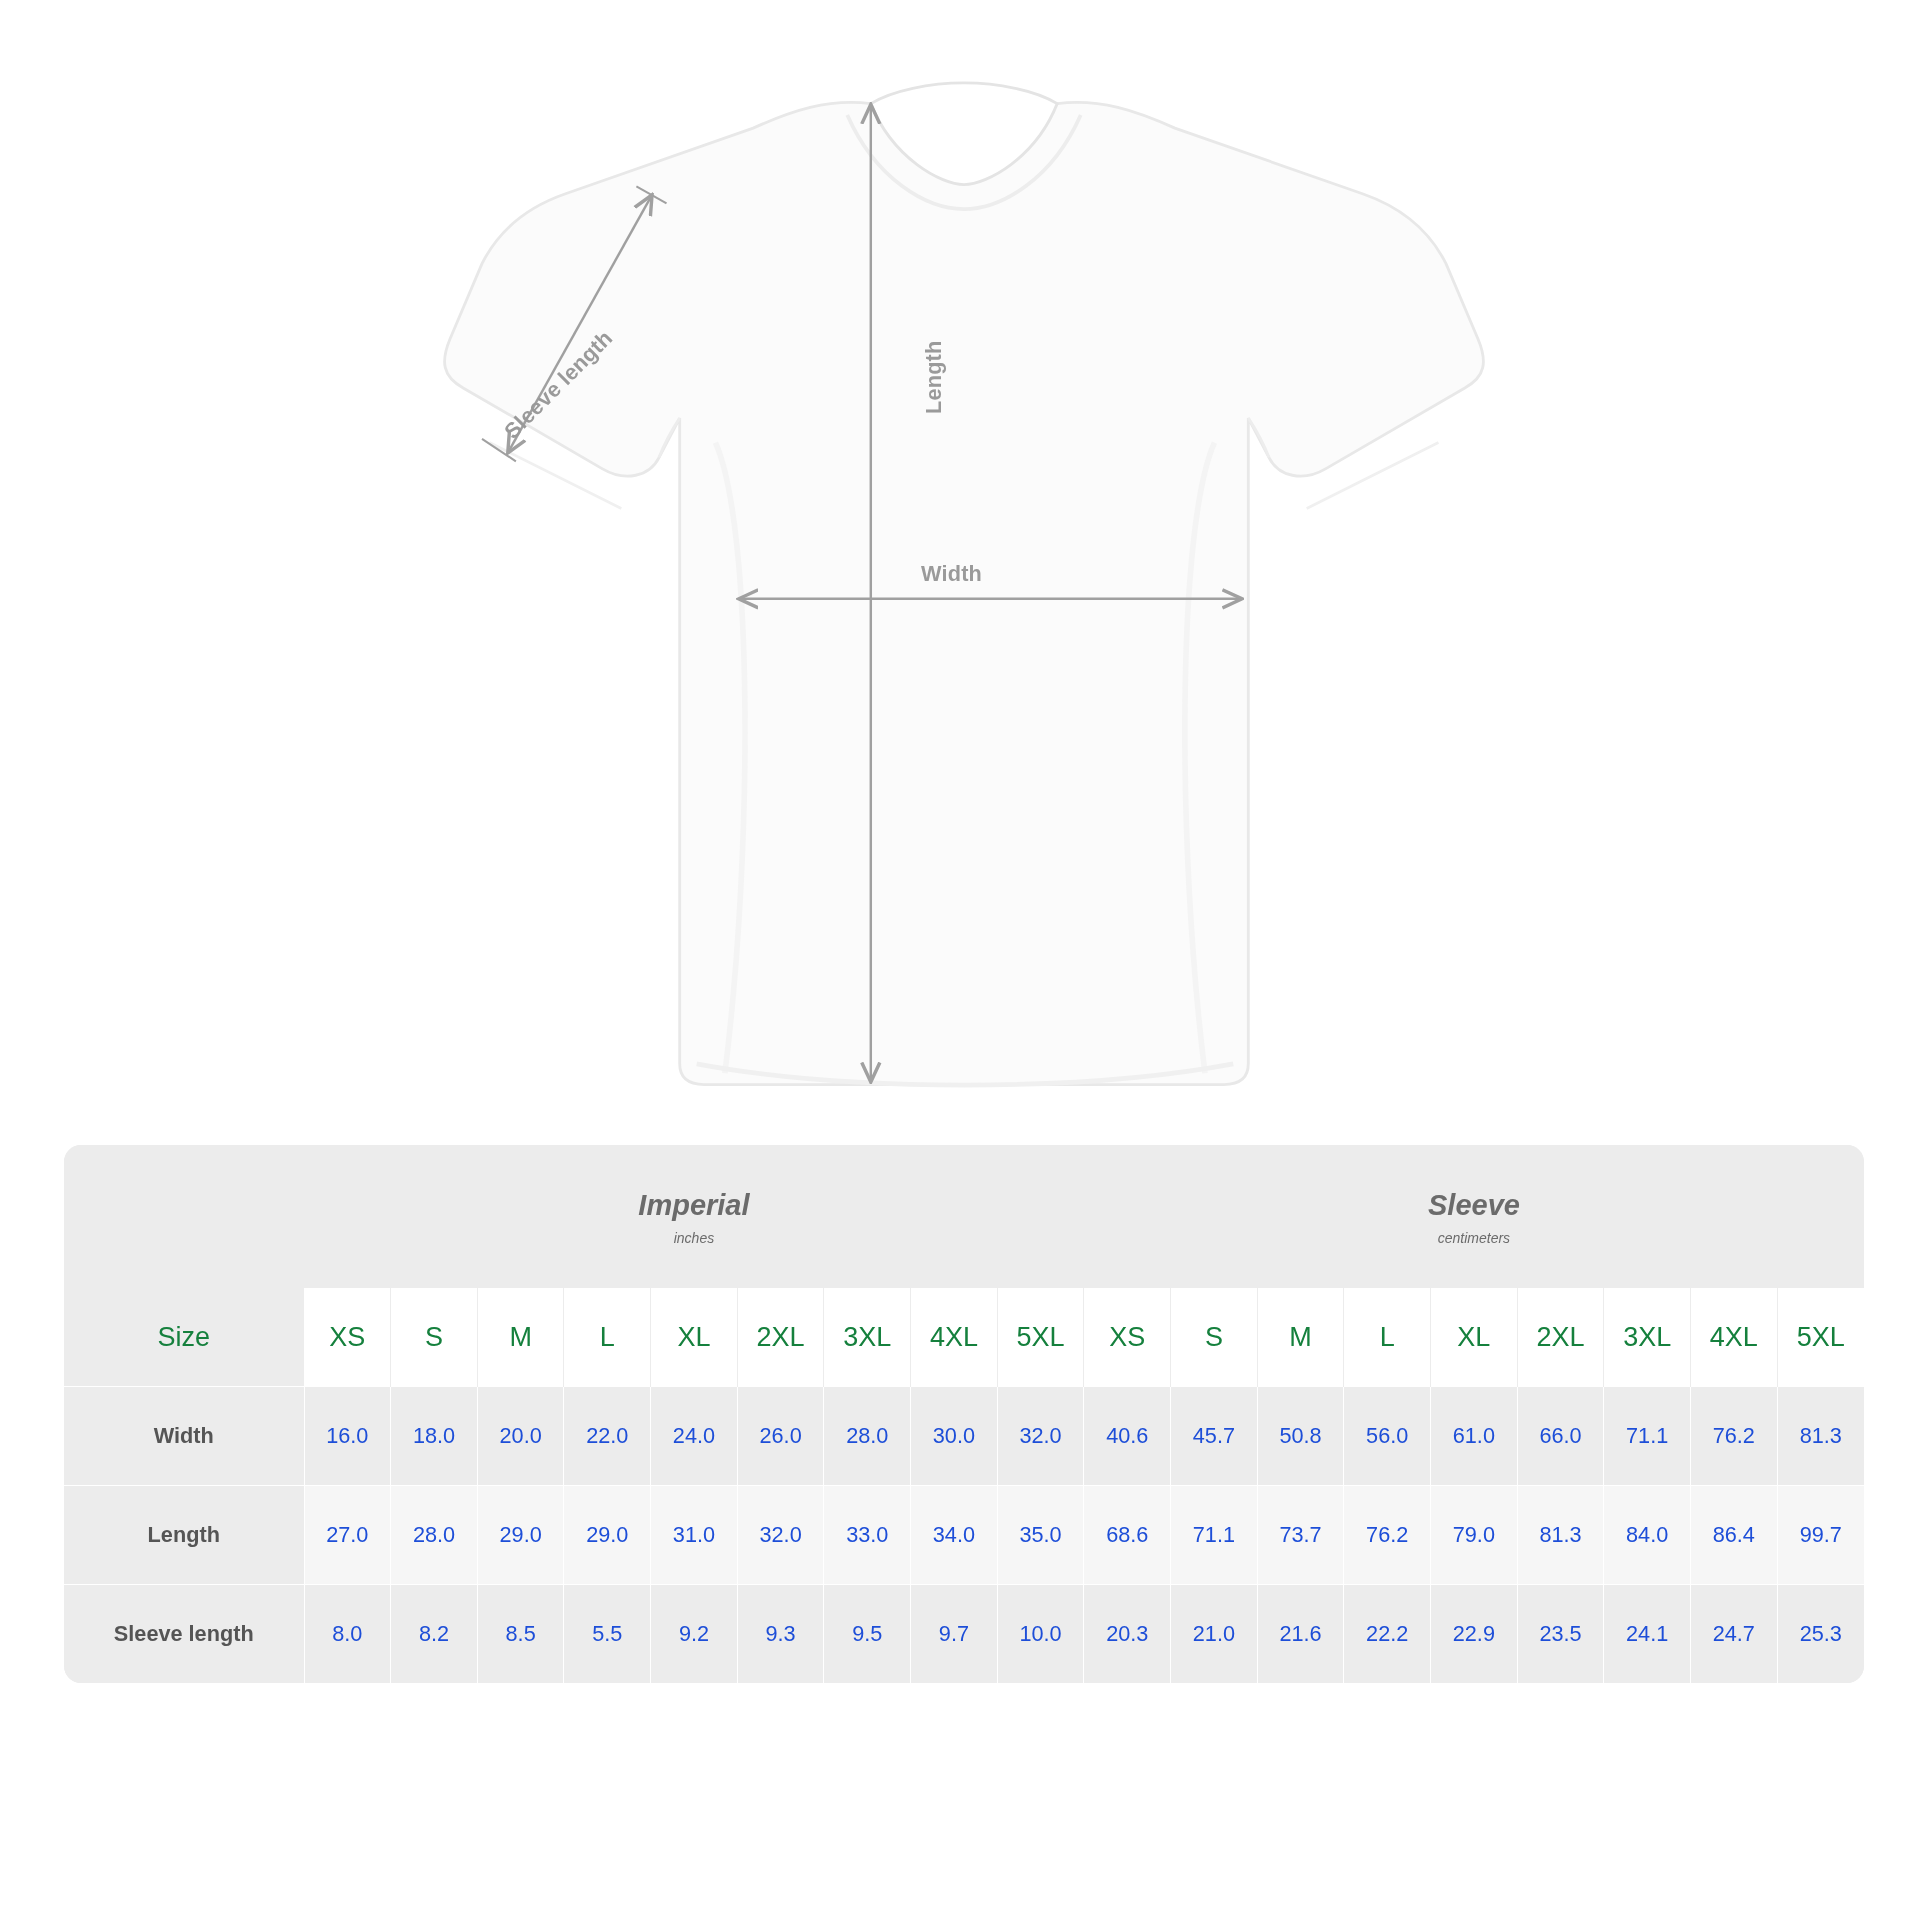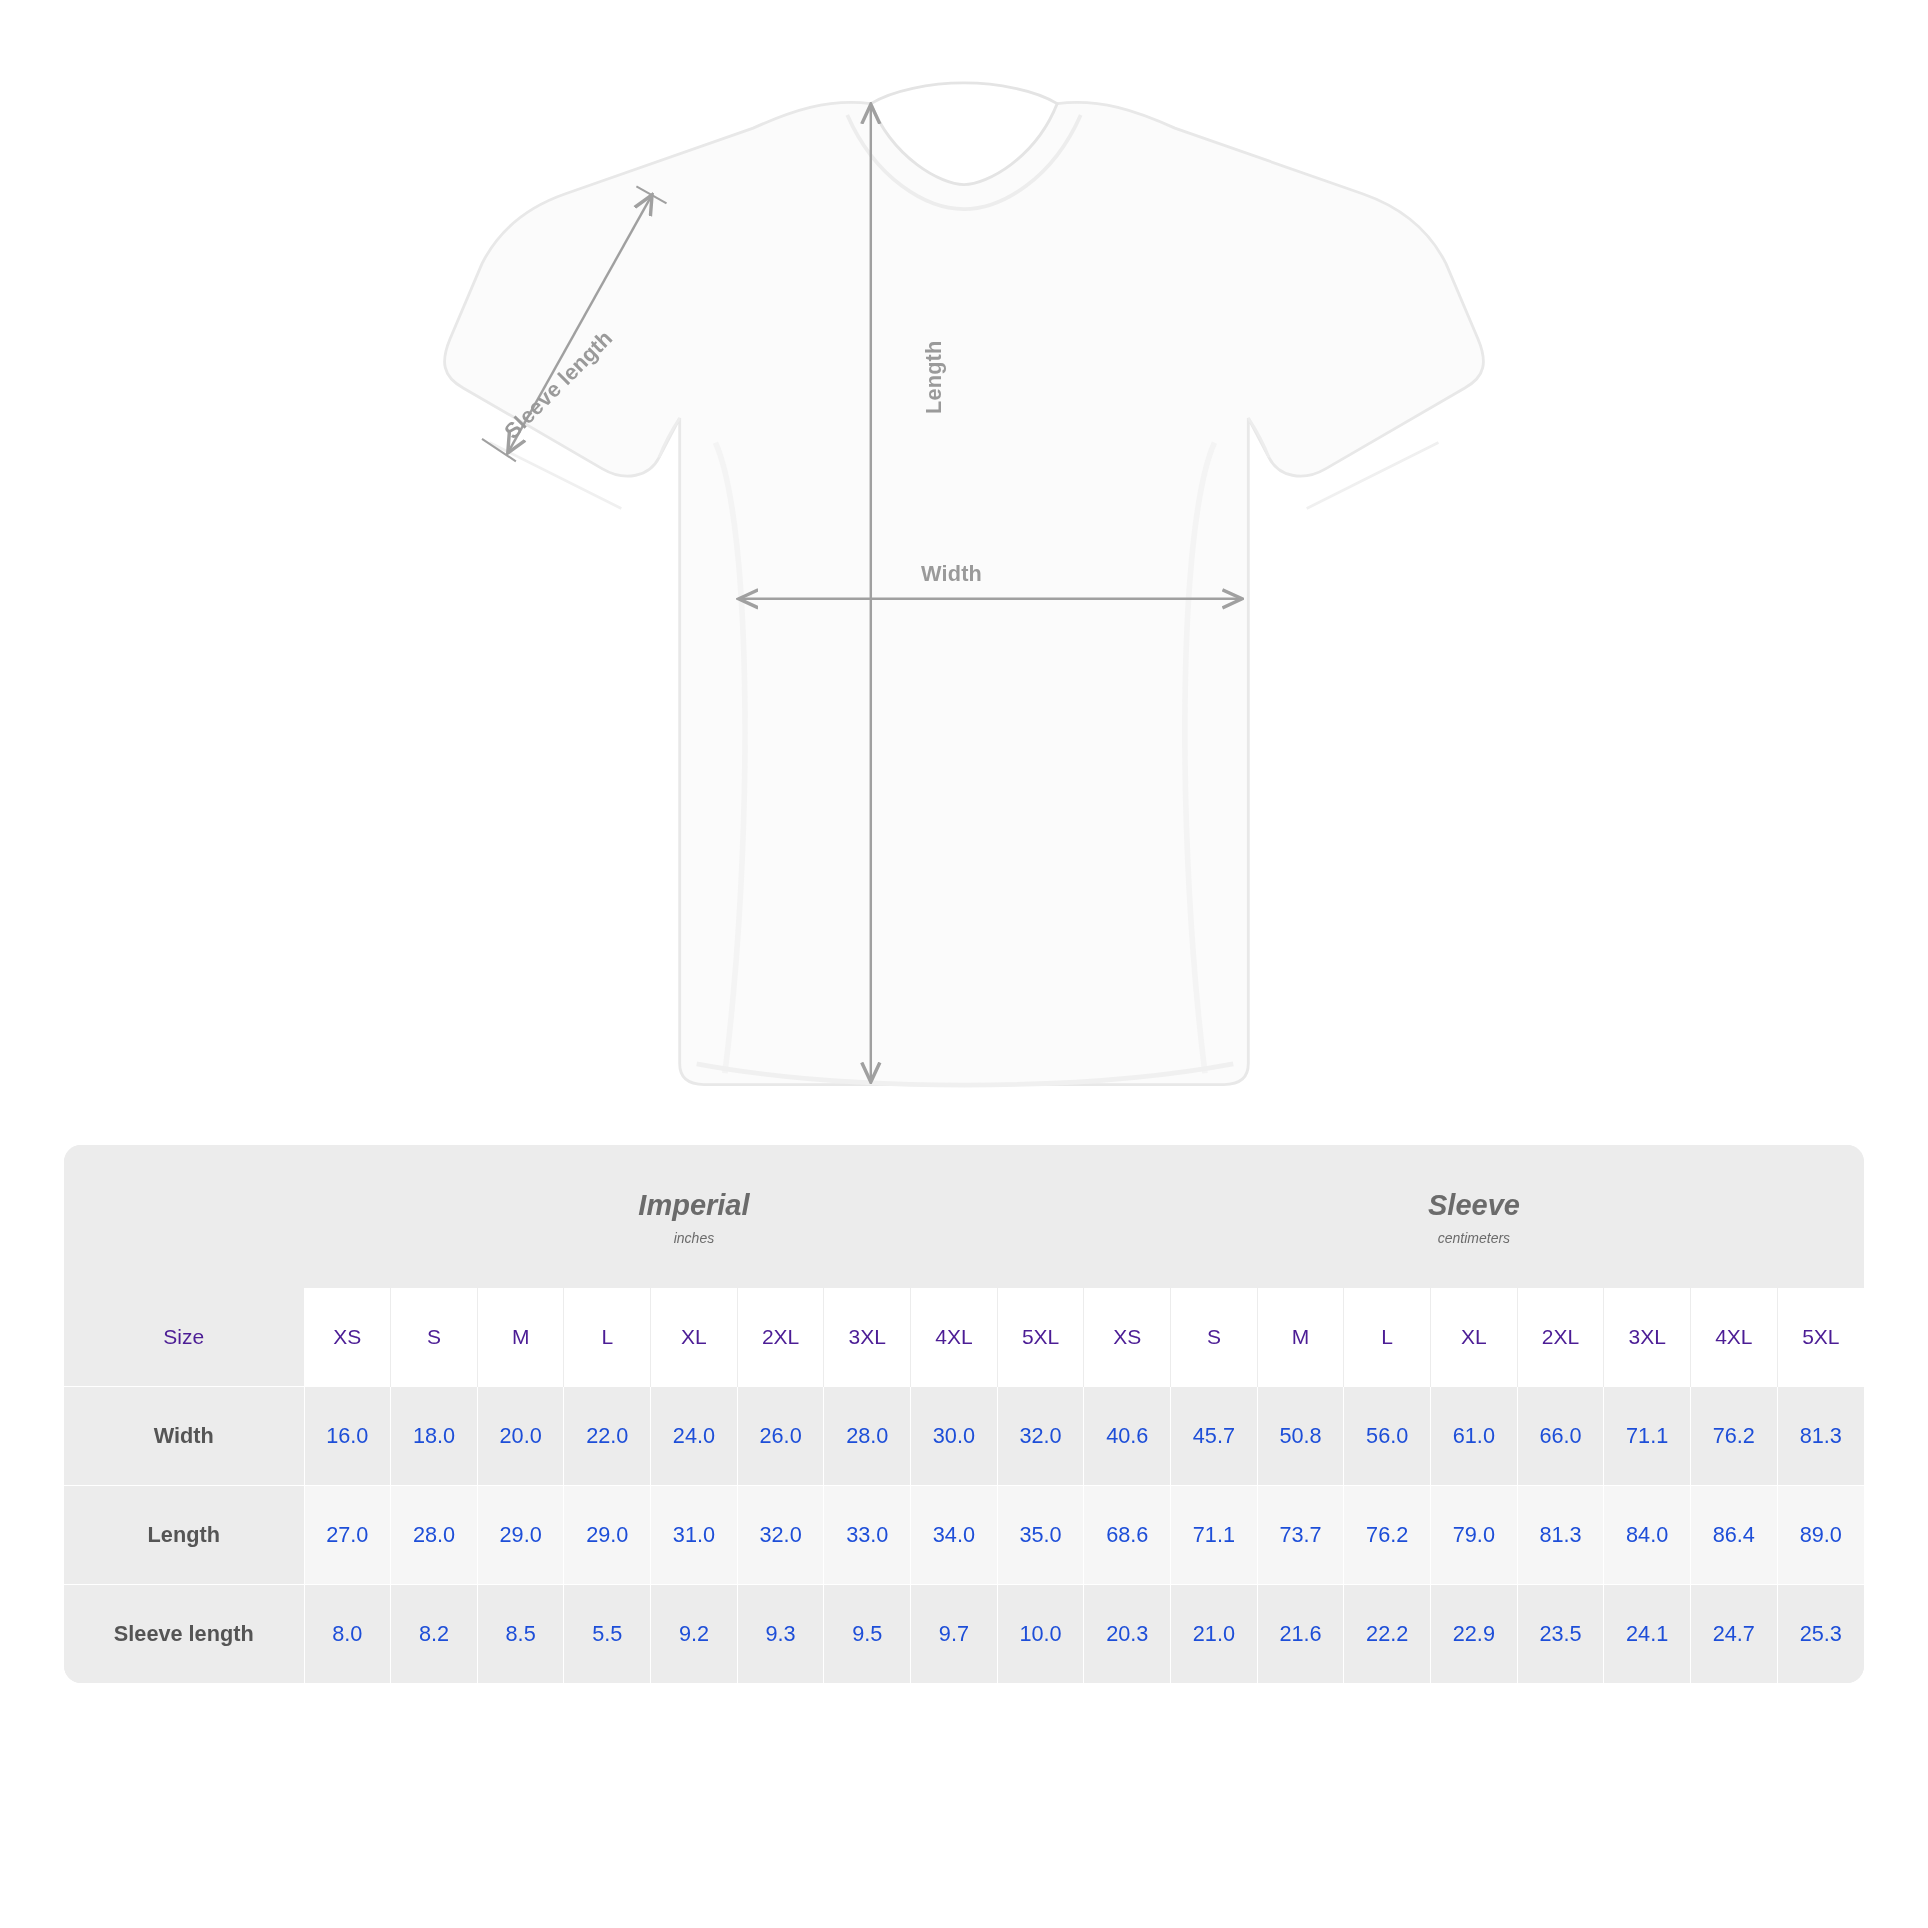--- a/index.html
+++ b/index.html
@@ -107,22 +107,22 @@
     background: #ececec;
     font-weight: bold;
     font-size: 21.7px;
     color: #555555;
     width: 240px;
   }
   .hdr-row td {
     height: 96px;
     background: #ffffff;
     font-weight: bold;
-    font-size: 21px;
-    color: #4c1d95;
+    font-size: 27px;
+    color: #15803d;
     border-right: 1.9px solid #ececec;
   }
   .hdr-row td.row-head-cell {
     background: #ececec;
     border-right: 1.9px solid #ffffff;
   }
   .data-row td {
     height: 96px;
     font-size: 21.7px;
     color: #1d4ed8;
@@ -306,21 +306,21 @@
           <td>34.0</td>
           <td>35.0</td>
           <td>68.6</td>
           <td>71.1</td>
           <td>73.7</td>
           <td>76.2</td>
           <td>79.0</td>
           <td>81.3</td>
           <td>84.0</td>
           <td>86.4</td>
-          <td>89.0</td>
+          <td>99.7</td>
         </tr>
 
         <tr class="data-row alt">
           <td class="row-head-cell">Sleeve length</td>
           <td>8.0</td>
           <td>8.2</td>
           <td>8.5</td>
           <td>5.5</td>
           <td>9.2</td>
           <td>9.3</td>

